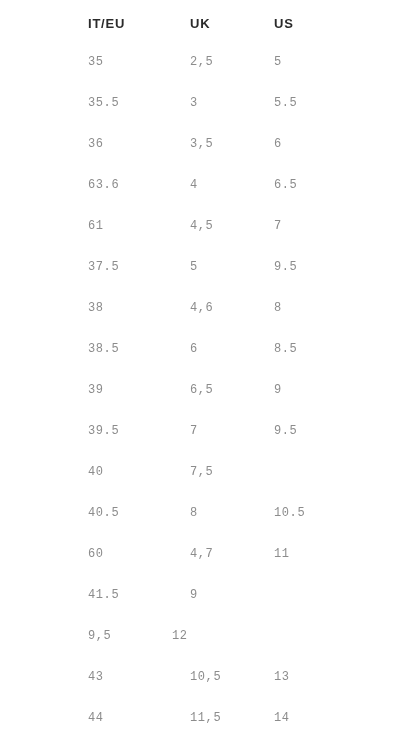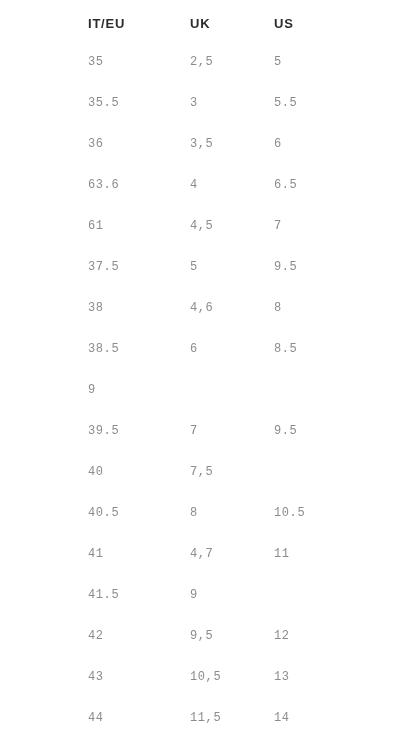--- a/index.html
+++ b/index.html
@@ -99,47 +99,48 @@
         <div class="cell col-0">38</div>
         <div class="cell col-1">4,6</div>
         <div class="cell col-2">8</div>
       </div>
       <div class="row data-row">
         <div class="cell col-0">38.5</div>
         <div class="cell col-1">6</div>
         <div class="cell col-2">8.5</div>
       </div>
       <div class="row data-row">
+        <div class="cell col-0">39</div>
+        <div class="cell col-1">6,5</div>
         <div class="cell col-2">9</div>
       </div>
       <div class="row data-row">
         <div class="cell col-0">39.5</div>
         <div class="cell col-1">7</div>
         <div class="cell col-2">9.5</div>
       </div>
       <div class="row data-row">
         <div class="cell col-0">40</div>
         <div class="cell col-1">7,5</div>
       </div>
       <div class="row data-row">
         <div class="cell col-0">40.5</div>
         <div class="cell col-1">8</div>
         <div class="cell col-2">10.5</div>
       </div>
       <div class="row data-row">
-        <div class="cell col-0">41</div>
+        <div class="cell col-0">60</div>
         <div class="cell col-1">4,7</div>
         <div class="cell col-2">11</div>
       </div>
       <div class="row data-row">
         <div class="cell col-0">41.5</div>
         <div class="cell col-1">9</div>
       </div>
       <div class="row data-row">
-        <div class="cell col-0">42</div>
         <div class="cell col-1">9,5</div>
         <div class="cell col-2">12</div>
       </div>
       <div class="row data-row">
         <div class="cell col-0">43</div>
         <div class="cell col-1">10,5</div>
         <div class="cell col-2">13</div>
       </div>
       <div class="row data-row">
         <div class="cell col-0">44</div>

